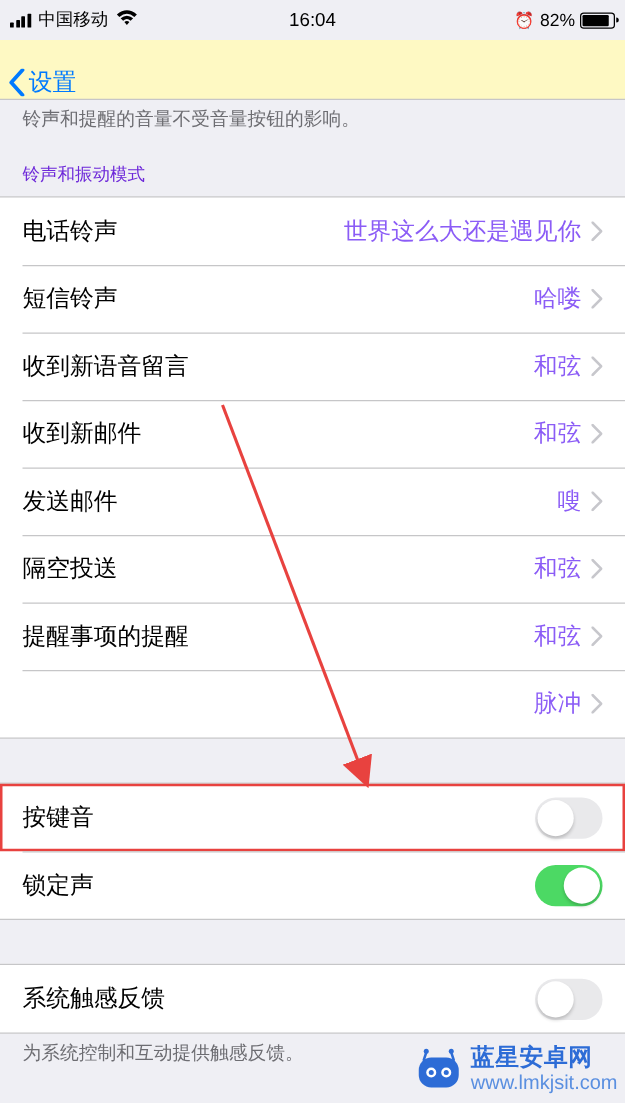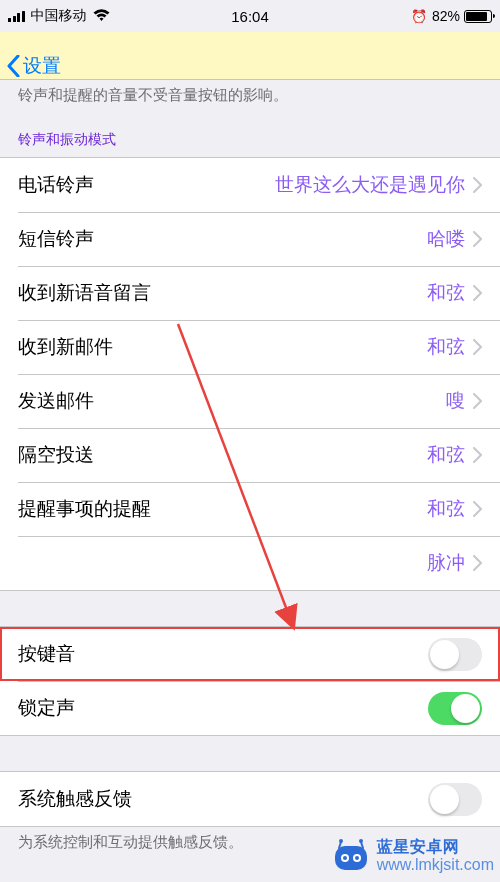--- a/index.html
+++ b/index.html
@@ -209,21 +209,21 @@
     .wm-icon {
       width: 40px;
       height: 40px;
     }
     .wm-text {
       display: flex;
       flex-direction: column;
       line-height: 1.1;
     }
     .wm-name {
-      font-size: 16px;
+      font-size: 19px;
       font-weight: 700;
       color: #2d6cd6;
       letter-spacing: 0.5px;
     }
     .wm-url {
       font-size: 16px;
       color: #5a8fe0;
     }
   </style>
 </head>

